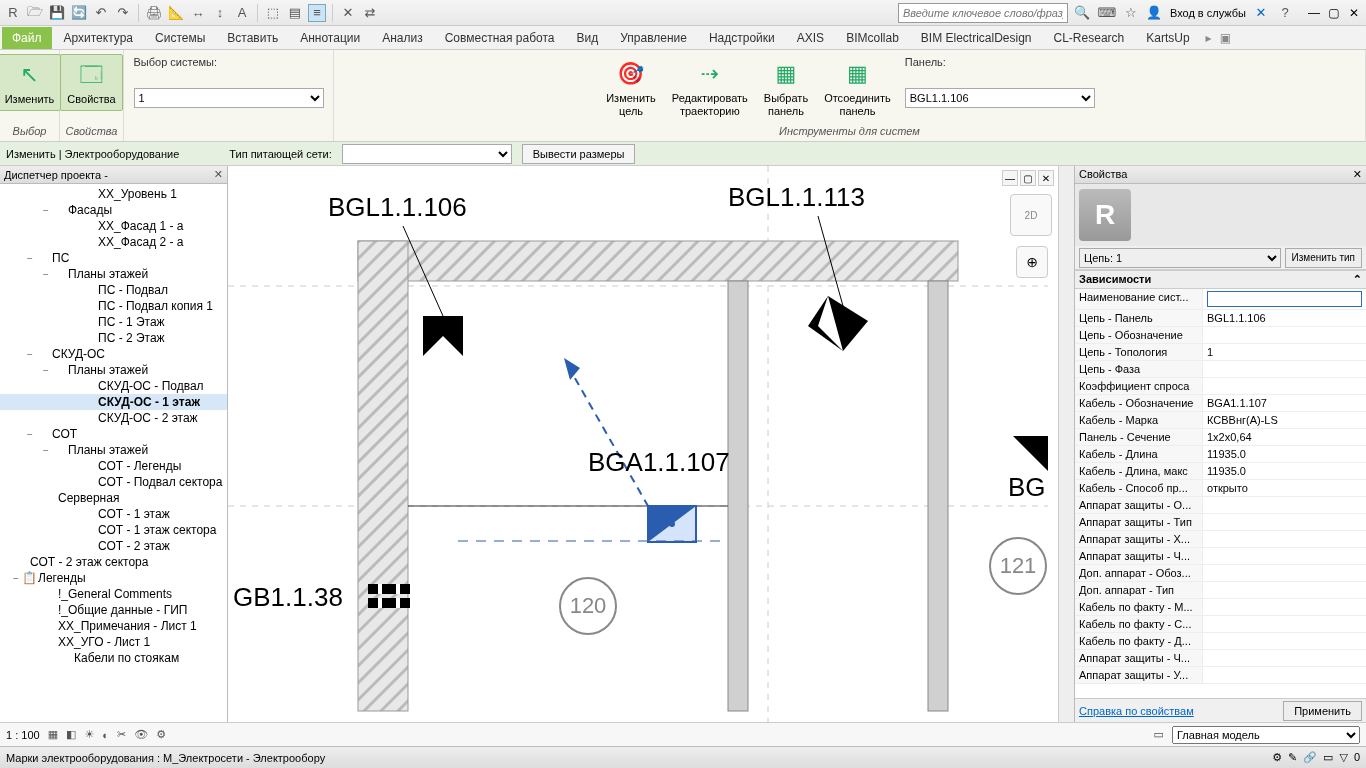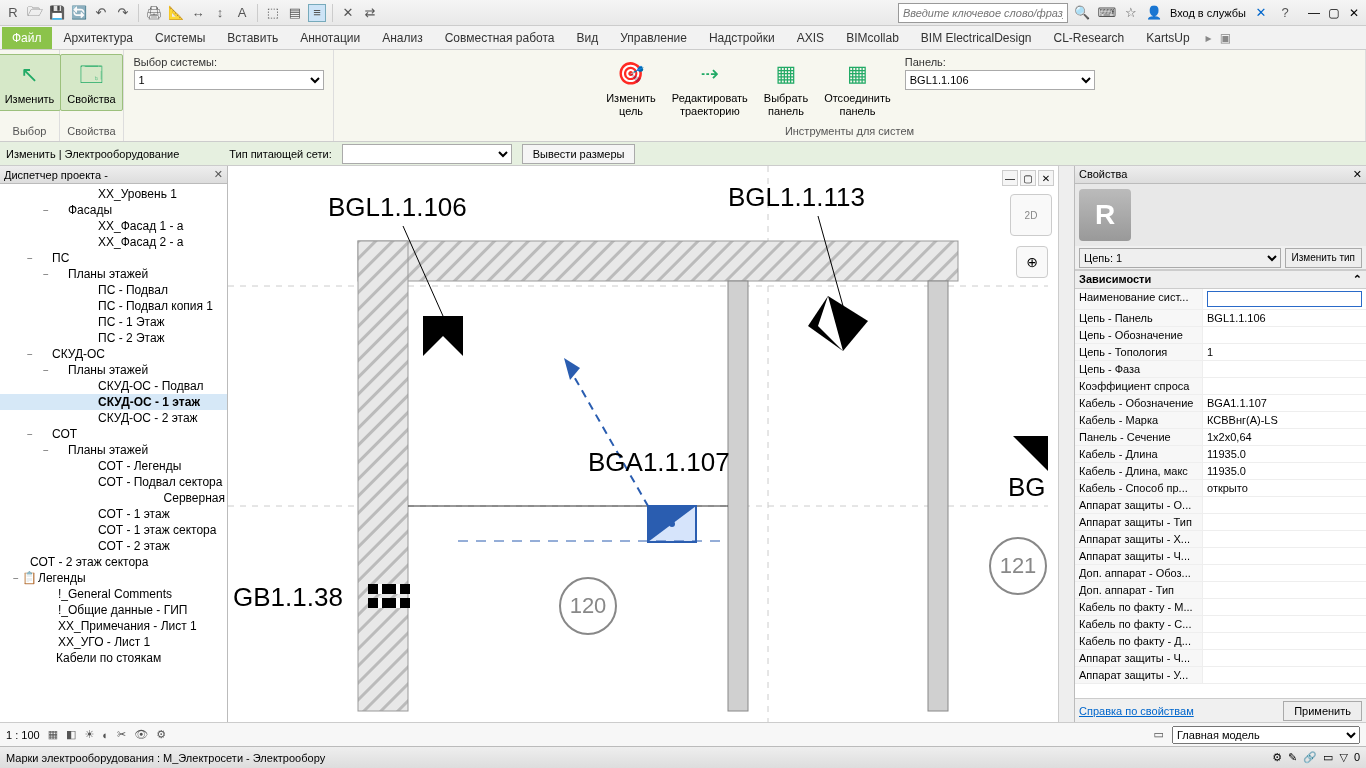--- a/index.html
+++ b/index.html
@@ -17,25 +17,25 @@
 
 .ribbon-tabs { height:24px; background:#f2f2f2; border-bottom:1px solid #ccc; display:flex; align-items:center; padding-left:2px; gap:2px;}
 .ribbon-tabs .tab { padding:4px 10px; font-size:12px; color:#333; cursor:pointer;}
 .ribbon-tabs .tab.file { background:#8bc34a; color:#fff;}
 .ribbon-tabs .arrow { margin-left:4px; color:#888;}
 
 
 .ribbon { height:92px; background:#f7f7ef; border-bottom:1px solid #ccc; display:flex;}
 .ribbon-group { border-right:1px solid #ddd; display:flex; flex-direction:column; justify-content:space-between; align-items:center; padding:2px 4px;}
 .ribbon-group .top { display:flex; gap:4px; align-items:flex-start; flex:1; padding-top:2px;}
-.ribbon-group .bot { font-size:11px; color:#555; text-align:center; width:100%; padding:2px 0;}
+.ribbon-group .bot { font-size:11px; color:#555; text-align:center; width:100%; padding:2px 0;font-style:italic;}
 .big-btn { display:flex; flex-direction:column; align-items:center; justify-content:center; padding:4px 6px; cursor:pointer; text-align:center; font-size:11px; line-height:1.15;}
 .big-btn .ic { width:32px; height:32px; display:flex; align-items:center; justify-content:center; font-size:22px; color:#2a6; margin-bottom:2px; border:1px solid transparent;}
 .big-btn.sel { background:#d6e8c8; border:1px solid #9cc07c; border-radius:2px;}
-.sm-field { display:flex; flex-direction:column; gap:2px; padding:2px 4px;}
+.sm-field { display:flex; flex-direction:column; gap:20px; padding:2px 4px;}
 .sm-field label{ font-size:11px; color:#333;}
 .sm-field select, .panel-select{ width:190px; height:20px; border:1px solid #aaa; background:#fff; font-size:11px;}
 .panel-select{ width:240px;}
 
 
 .sec-bar { height:24px; background:#e6f0e0; border-bottom:1px solid #ccc; display:flex; align-items:center; padding:0 6px; gap:10px;}
 .sec-bar .lbl{ font-size:11px;}
 .sec-bar select{ width:170px; height:20px; border:1px solid #aaa; background:#fff;}
 .sec-bar button{ height:20px; padding:0 10px; border:1px solid #aaa; background:#f5f5f5; font-size:11px; cursor:pointer;}
 
@@ -306,21 +306,21 @@
         <div class="node" style="padding-left: 70px;">
           <span class="exp"></span>
           <span class="ic"></span>
           <span>СОТ - Легенды</span>
         </div>
         <div class="node" style="padding-left: 70px;">
           <span class="exp"></span>
           <span class="ic"></span>
           <span>СОТ - Подвал сектора</span>
         </div>
-        <div class="node" style="padding-left: 40px; justify-content: flex-end;">
+        <div class="node" style="padding-left: 30px;">
           <span class="exp"></span>
           <span class="ic"></span>
           <span>Серверная</span>
         </div>
         <div class="node" style="padding-left: 70px;">
           <span class="exp"></span>
           <span class="ic"></span>
           <span>СОТ - 1 этаж</span>
         </div>
         <div class="node" style="padding-left: 70px;">
@@ -356,21 +356,21 @@
         <div class="node" style="padding-left: 30px;">
           <span class="exp"></span>
           <span class="ic"></span>
           <span>XX_Примечания - Лист 1</span>
         </div>
         <div class="node" style="padding-left: 30px;">
           <span class="exp"></span>
           <span class="ic"></span>
           <span>XX_УГО - Лист 1</span>
         </div>
-        <div class="node" style="padding-left: 28px;">
+        <div class="node" style="padding-left: 46px;">
           <span class="exp"></span>
           <span class="ic"></span>
           <span>Кабели по стоякам</span>
         </div>
       </div>
   </div>
 
   <div class="canvas">
     <div class="view-btns">
       <span>—</span>

